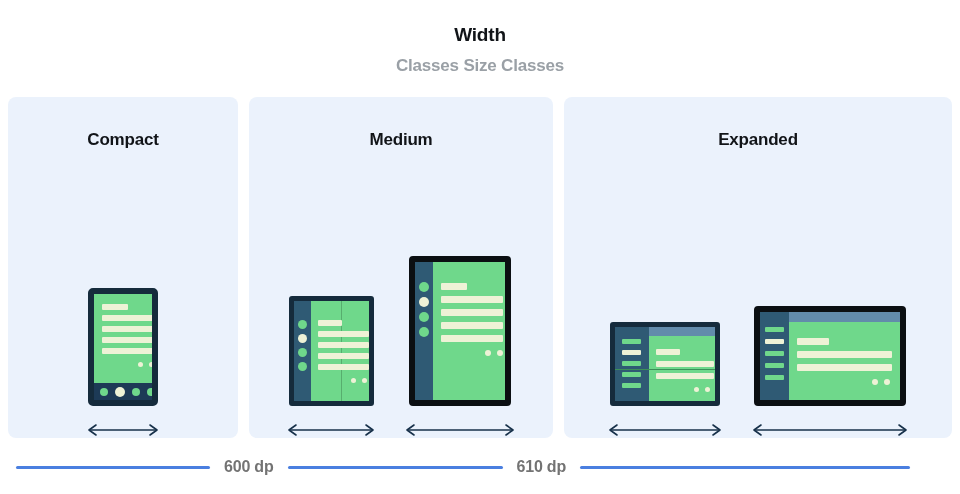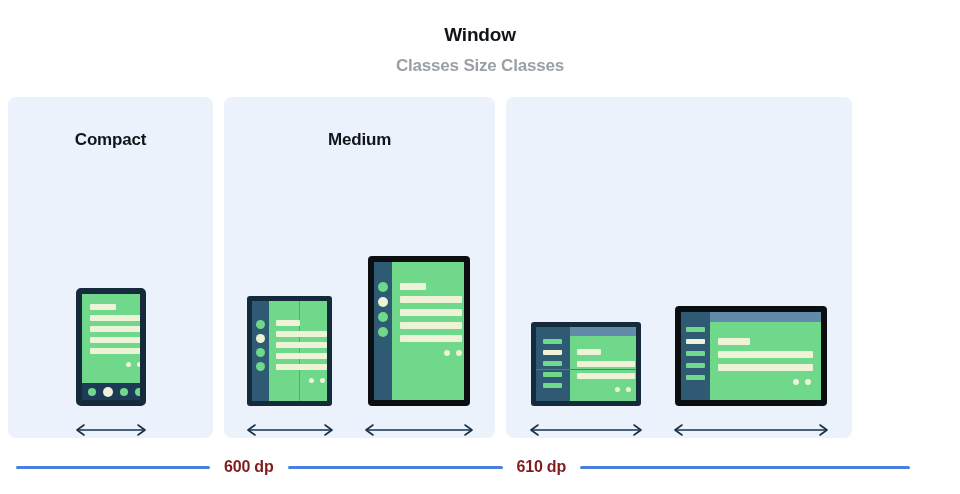--- a/index.html
+++ b/index.html
@@ -38,21 +38,21 @@
     font-weight: bold;
     color: #9aa0a6;
     letter-spacing: -0.2px;
   }
 
   
   .panels {
     position: absolute;
     top: 97px;
     left: 8px;
-    width: 844px;
+    width: 944px;
     height: 341px;
     display: flex;
     gap: 11px;
   }
   .panel {
     background: #ebf2fc;
     border-radius: 8px;
     position: relative;
   }
   .panel.compact  { width: 230px; }
@@ -208,31 +208,31 @@
     align-items: center;
   }
   .rule {
     height: 3px;
     background: #4a7fe0;
     border-radius: 2px;
   }
   .dp-label {
     font-size: 16px;
     font-weight: bold;
-    color: #7f1d1d;
+    color: #737373;
     letter-spacing: -0.2px;
     padding: 0 14px;
     white-space: nowrap;
   }
 </style>
 </head>
 <body>
 
 <div class="header">
-  <div class="title">Window</div>
+  <div class="title">Width</div>
   <div class="subtitle">Classes Size Classes</div>
 </div>
 
 <div class="panels">
 
   <div class="panel compact">
     <div class="panel-title">Compact</div>
     <div class="device-row">
 
       <div class="device-slot">
@@ -321,20 +321,21 @@
             <polyline points="10,2 3,7 10,12" fill="none" stroke="#17314a" stroke-width="1.6" stroke-linecap="round" stroke-linejoin="round"></polyline>
             <polyline points="102,2 109,7 102,12" fill="none" stroke="#17314a" stroke-width="1.6" stroke-linecap="round" stroke-linejoin="round"></polyline>
           </svg>
         </div>
       </div>
 
     </div>
   </div>
 
   <div class="panel expanded">
+    <div class="panel-title">Expanded</div>
     <div class="device-row">
 
       <div class="device-slot">
         <div class="device dev-fold-l">
           <div class="screen">
             <div class="topbar" style="left:34px; height:9px;"></div>
             <div class="rail" style="width:34px;">
               <div class="railbar" style="left:7px; top:12px; width:19px; height:5px;"></div>
               <div class="railbar active" style="left:7px; top:23px; width:19px; height:5px;"></div>
               <div class="railbar" style="left:7px; top:34px; width:19px; height:5px;"></div>

